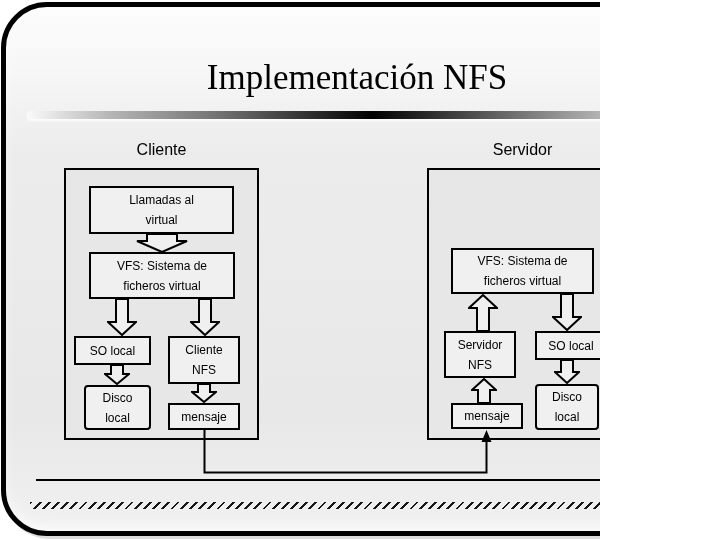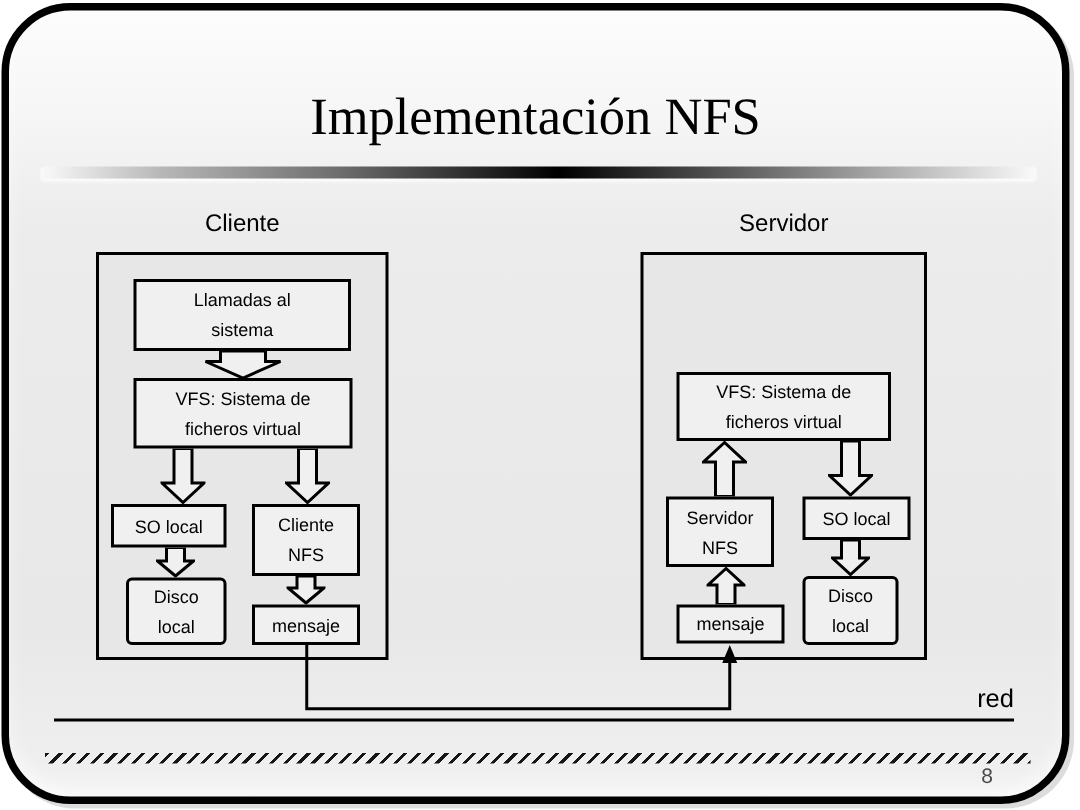--- a/index.html
+++ b/index.html
@@ -5,22 +5,22 @@
   :root{
     --ink:#000000;
     --box-fill:#f0f0f0;
     --panel-fill:#e7e7e7;
     --bg-top:#fdfdfd;
     --bg-bottom:#e8e8e8;
     --page-number:#4a4a4a;
   }
   html,body{margin:0;padding:0;}
   .screen{
-    position:relative;width:720px;height:540px;background:#ffffff;overflow:hidden;
-    font-family:"Liberation Sans","DejaVu Sans",sans-serif;color:var(--ink);
+    position:relative;width:576px;height:540px;background:#ffffff;overflow:hidden;
+    font-family:"Liberation Sans","DejaVu Sans",sans-serif;color:var(--ink);padding-left:24px;
   }
   .bg{
     position:absolute;left:1px;top:2px;width:712px;height:534px;border-radius:46px;
     background:linear-gradient(180deg,var(--bg-top) 0%,#f7f7f7 12%,#ececec 28%,var(--bg-bottom) 78%,#f1f1f1 100%);
     box-shadow:inset 0 -8px 16px rgba(255,255,255,.9);
   }
   .frame{
     position:absolute;left:1px;top:2px;width:712px;height:534px;border-radius:46px;
     border:5px solid var(--ink);box-sizing:border-box;pointer-events:none;
     box-shadow:3px 3px 0 rgba(130,130,130,.28);z-index:50;
@@ -64,21 +64,21 @@
   <div class="titlebar"></div>
 
   <div class="grouplabel" style="left:64px;width:195px">Cliente</div>
   <div class="grouplabel" style="left:427px;width:191px">Servidor</div>
 
   <div class="panel" style="left:64px;top:168px;width:195px;height:272px"></div>
   <div class="panel" style="left:427px;top:168px;width:191px;height:272px"></div>
 
   <div class="box" style="left:89px;top:186px;width:145px;height:48px">
     <span>Llamadas al</span>
-    <span>sistema</span>
+    <span>virtual</span>
   </div>
   <div class="box" style="left:89px;top:252px;width:146px;height:47px">
     <span>VFS: Sistema de</span>
     <span>ficheros virtual</span>
   </div>
   <div class="box" style="left:74px;top:336px;width:77px;height:29px">
     <span>SO local</span>
   </div>
   <div class="box" style="left:168px;top:336px;width:72px;height:48px">
     <span>Cliente</span>

